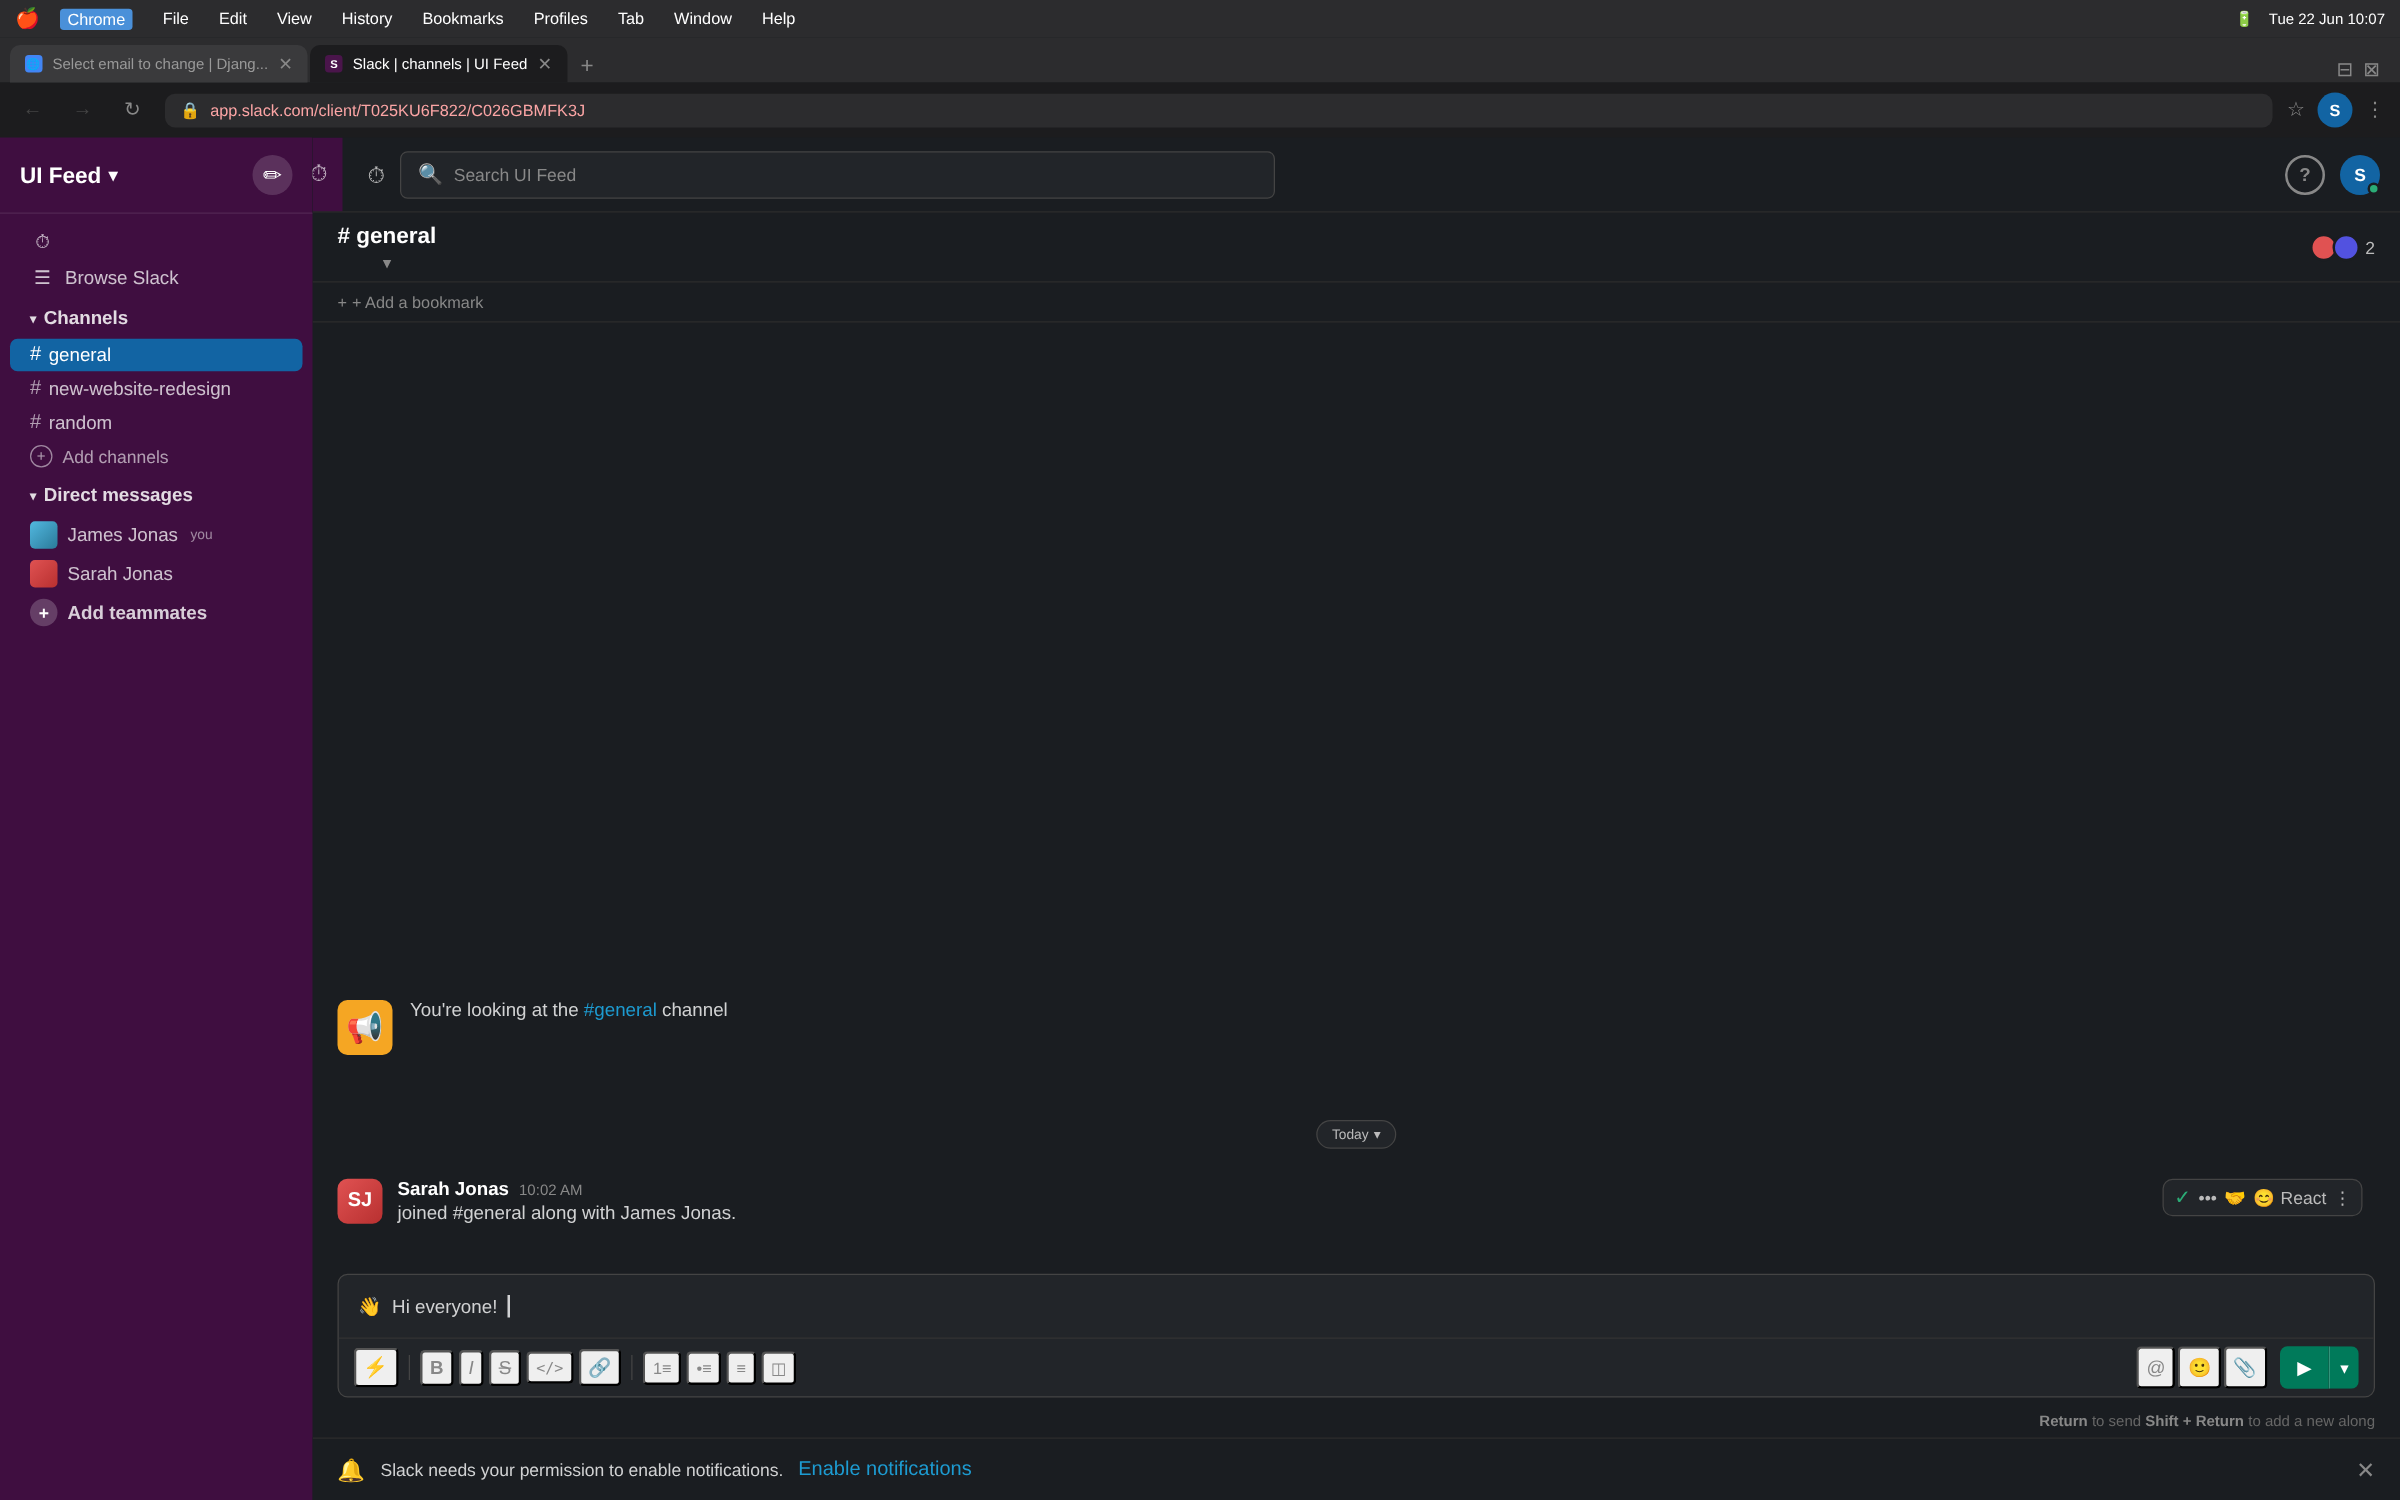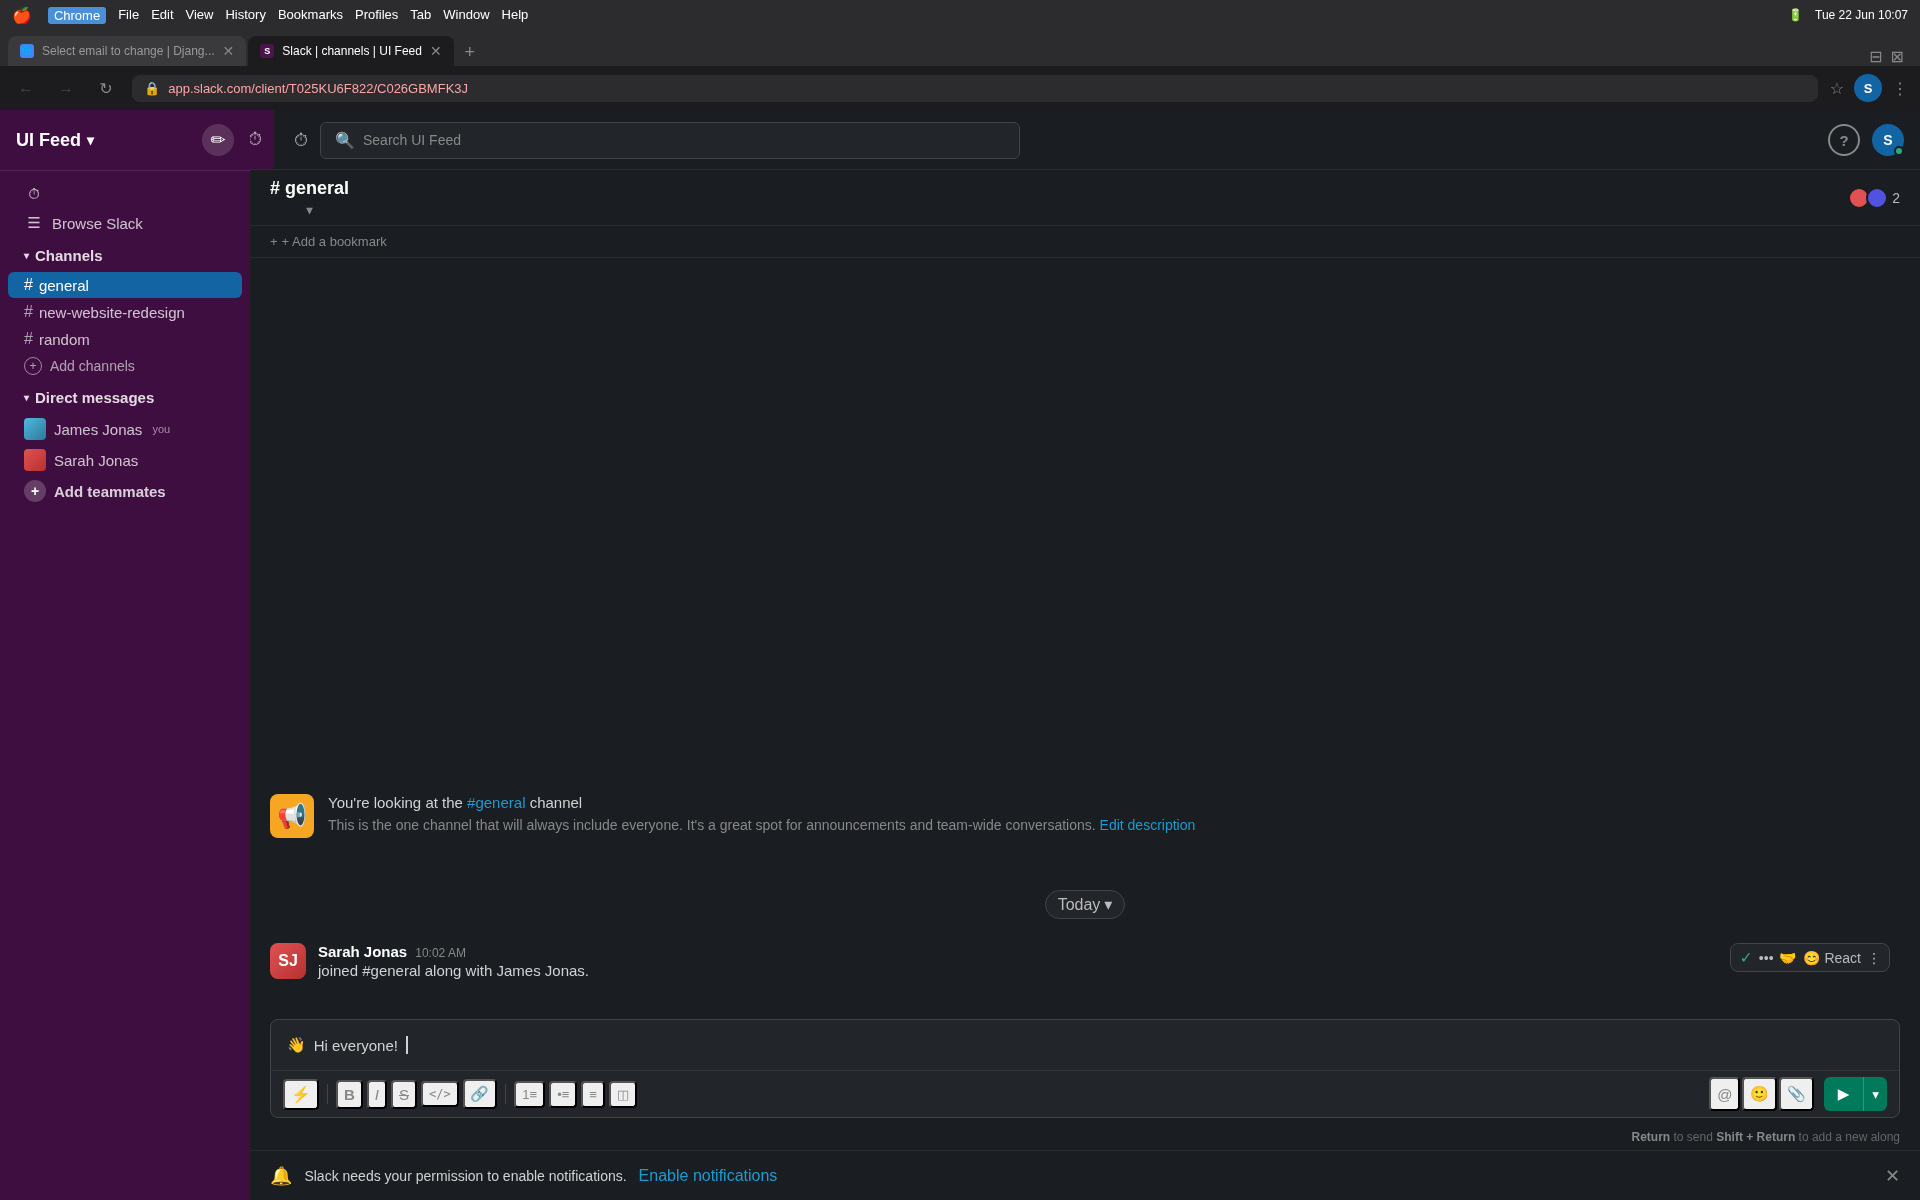--- a/index.html
+++ b/index.html
@@ -10,21 +10,21 @@
       height: 30px;
       background: #2c2c2e;
       display: flex;
       align-items: center;
       padding: 0 12px;
       gap: 16px;
       font-size: 13px;
       color: #fff;
     }
     .mac-menubar .apple { font-size: 16px; }
-    .mac-menubar .menu-items { display: flex; gap: 12px; }
+    .mac-menubar .menu-items { display: flex; gap: 24px; }
     .mac-menubar .menu-item { cursor: pointer; }
     .mac-menubar .menu-item.active { background: #4a90d9; border-radius: 3px; padding: 1px 6px; }
     .mac-menubar .right-items { margin-left: auto; display: flex; gap: 12px; align-items: center; font-size: 12px; }
     .tab-bar {
       height: 36px;
       display: flex;
       align-items: flex-end;
       padding: 0 8px;
       gap: 2px;
       background: #2c2c2e;
@@ -225,21 +225,21 @@
       padding: 16px 0;
     }
     .megaphone-icon { width: 44px; height: 44px; background: #f5a623; border-radius: 8px; display: flex; align-items: center; justify-content: center; font-size: 24px; flex-shrink: 0; }
     .channel-intro-text { }
     .channel-intro-title { font-size: 15px; color: #d1d2d3; margin-bottom: 6px; }
     .channel-intro-title .channel-link { color: #1d9bd1; cursor: pointer; }
     .channel-intro-desc { font-size: 14px; color: #888; }
     .edit-desc-link { color: #1d9bd1; cursor: pointer; }
 
     .today-divider { display: flex; align-items: center; justify-content: center; margin: 16px 0; }
-    .today-badge { background: #222529; border: 1px solid #444; border-radius: 20px; padding: 4px 12px; font-size: 16px; color: #bbb; cursor: pointer; display: flex; align-items: center; gap: 4px; text-align: right; }
+    .today-badge { background: #222529; border: 1px solid #444; border-radius: 20px; padding: 4px 12px; font-size: 11px; color: #bbb; cursor: pointer; display: flex; align-items: center; gap: 4px; text-align: right; }
 
     .message-group { display: flex; gap: 12px; position: relative; padding: 8px 0; }
     .message-actions {
       position: absolute;
       right: 10px;
       top: 8px;
       display: flex;
       align-items: center;
       gap: 6px;
       background: #222529;
@@ -490,24 +490,20 @@
 
     <div class="messages-area">
 
       <div class="channel-intro">
         <div class="megaphone-icon">📢</div>
         <div class="channel-intro-text">
           <div class="channel-intro-title">
             <span>You're looking at the</span>
             <span class="channel-link"> <span>#general</span></span>
             <span> </span><span>channel</span>
-          </div>
-          <div class="channel-intro-desc">
-            <span>This is the one channel that will always include everyone. It's a great spot for announcements and team-wide conversations.</span>
-            <span class="edit-desc-link"> <span>Edit description</span></span>
           </div>
         </div>
       </div>
 
       <div class="today-divider">
         <div class="today-badge">
           <span>Today</span>
           <span>▾</span>
         </div>
       </div>

